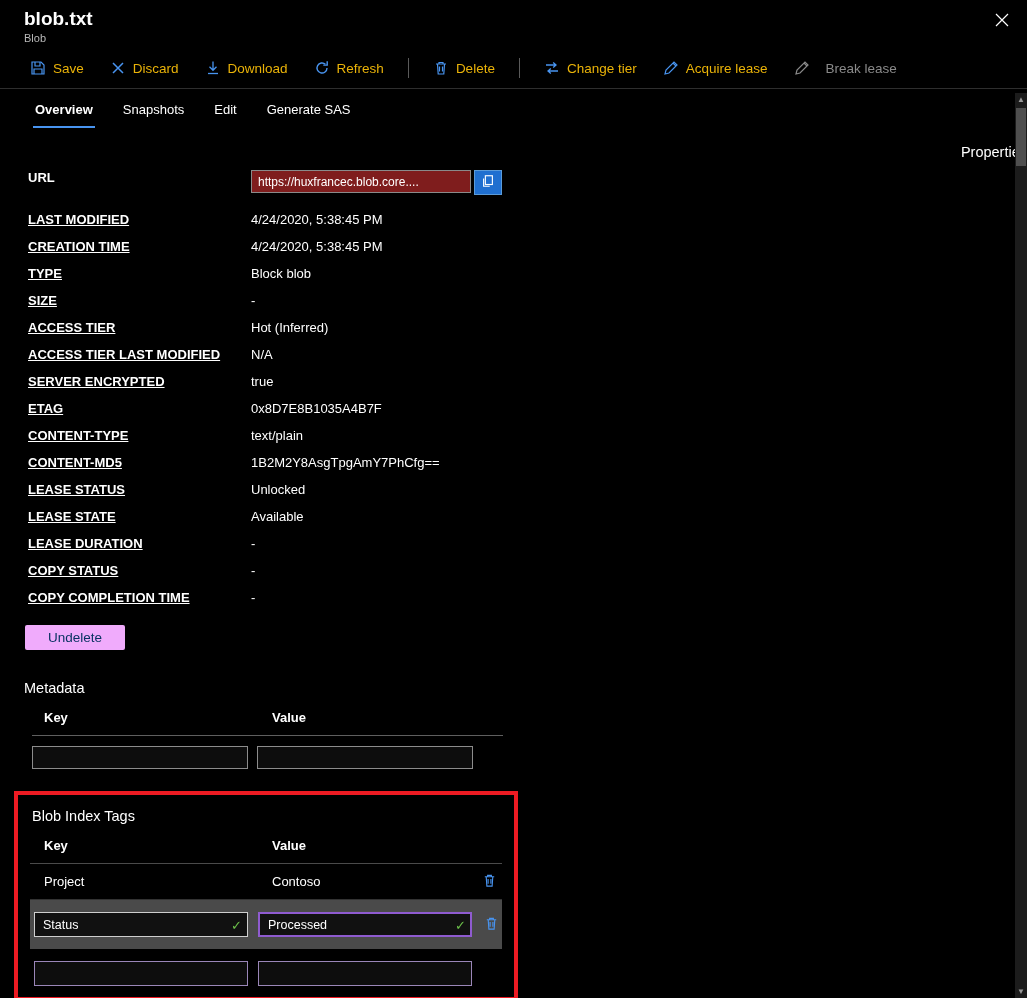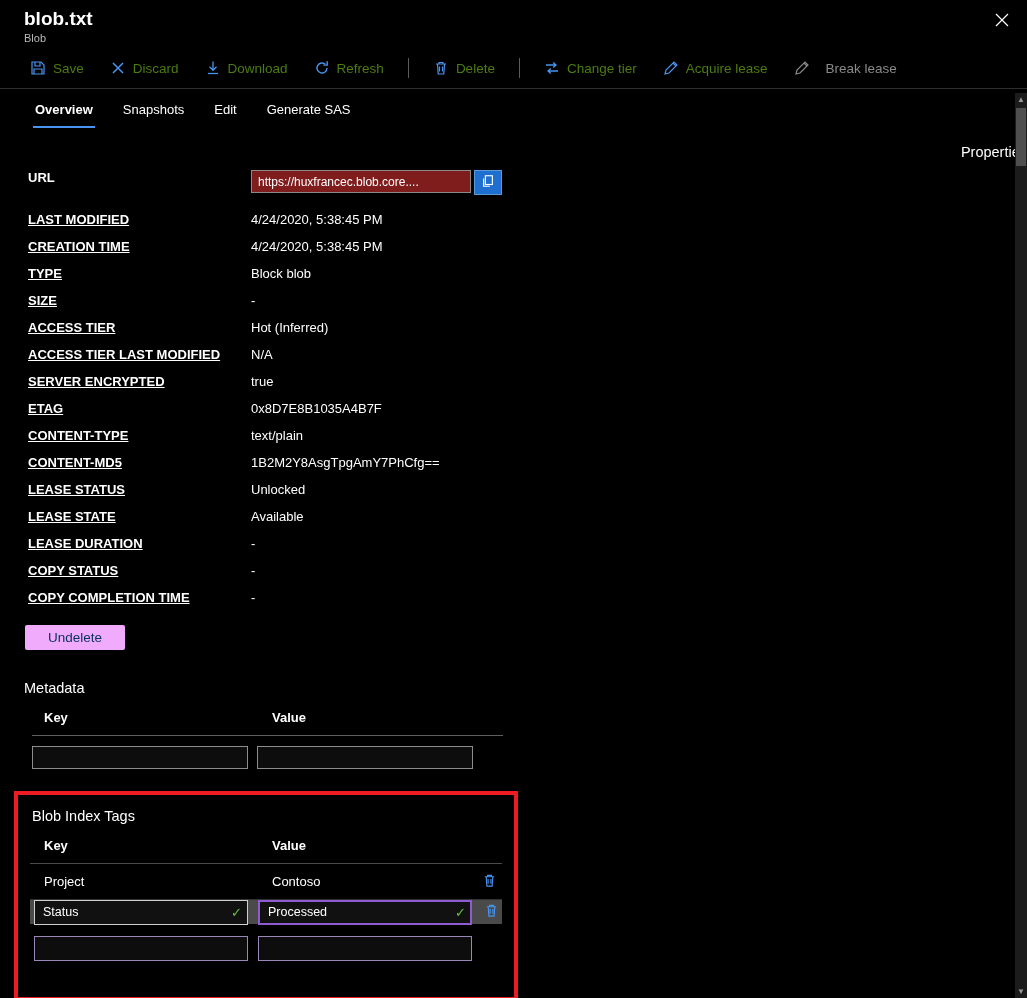--- a/index.html
+++ b/index.html
@@ -22,21 +22,21 @@
   .close-btn svg { width:16px; height:16px; }
   
   .toolbar {
     display:flex; align-items:center;
     height:41px; padding-left:28px;
     border-bottom:1px solid #2e2e2e;
   }
   .tb-item {
     display:flex; align-items:center; gap:7px;
     background:none; border:none; cursor:pointer;
-    color:#4d7c0f; font-size:13.5px; font-family:inherit;
+    color:#eab308; font-size:13.5px; font-family:inherit;
     margin-right:22px; padding:4px 2px;
   }
   .tb-item .ticon { color:#4894f0; display:flex; }
   .tb-item svg { width:16px; height:16px; }
   .tb-item.disabled { color:#8a8a8a; cursor:default;gap:16px; }
   .tb-item.disabled .ticon { color:#8a8a8a; }
   .tb-sep { width:1px; height:20px; background:#5a5a5a; margin-right:22px; }
   
   .tabs { display:flex; padding:13px 0 0 33px; }
   .tab {
@@ -92,21 +92,21 @@
     padding-left:14px; border-bottom:1px solid #333; font-size:13px;
   }
   .tag-key { width:228px; }
   .tag-value { flex:1; }
   .trash-btn {
     background:none; border:none; color:#4894f0; cursor:pointer;
     width:22px; height:22px; display:flex; align-items:center; justify-content:center;
     margin-right:2px;
   }
   .trash-btn svg { width:15px; height:15px; }
-  .tag-row.editing { background:#4a4a4a; padding-left:4px; height:24px; border-bottom:none; }
+  .tag-row.editing { background:#4a4a4a; padding-left:4px; height:49px; border-bottom:none; }
   .edit-wrap { position:relative; margin-right:10px; }
   .edit-input {
     width:214px; height:25px; background:#111; border:1px solid #cfcfcf;
     color:#fff; font-size:12.5px; font-family:inherit; padding:0 22px 0 8px;
   }
   .edit-input.focused { border:2px solid #8f5bd0; }
   .check-mark {
     position:absolute; right:6px; top:50%; transform:translateY(-50%);
     color:#6cc04a; font-size:13px; font-weight:bold;
   }

